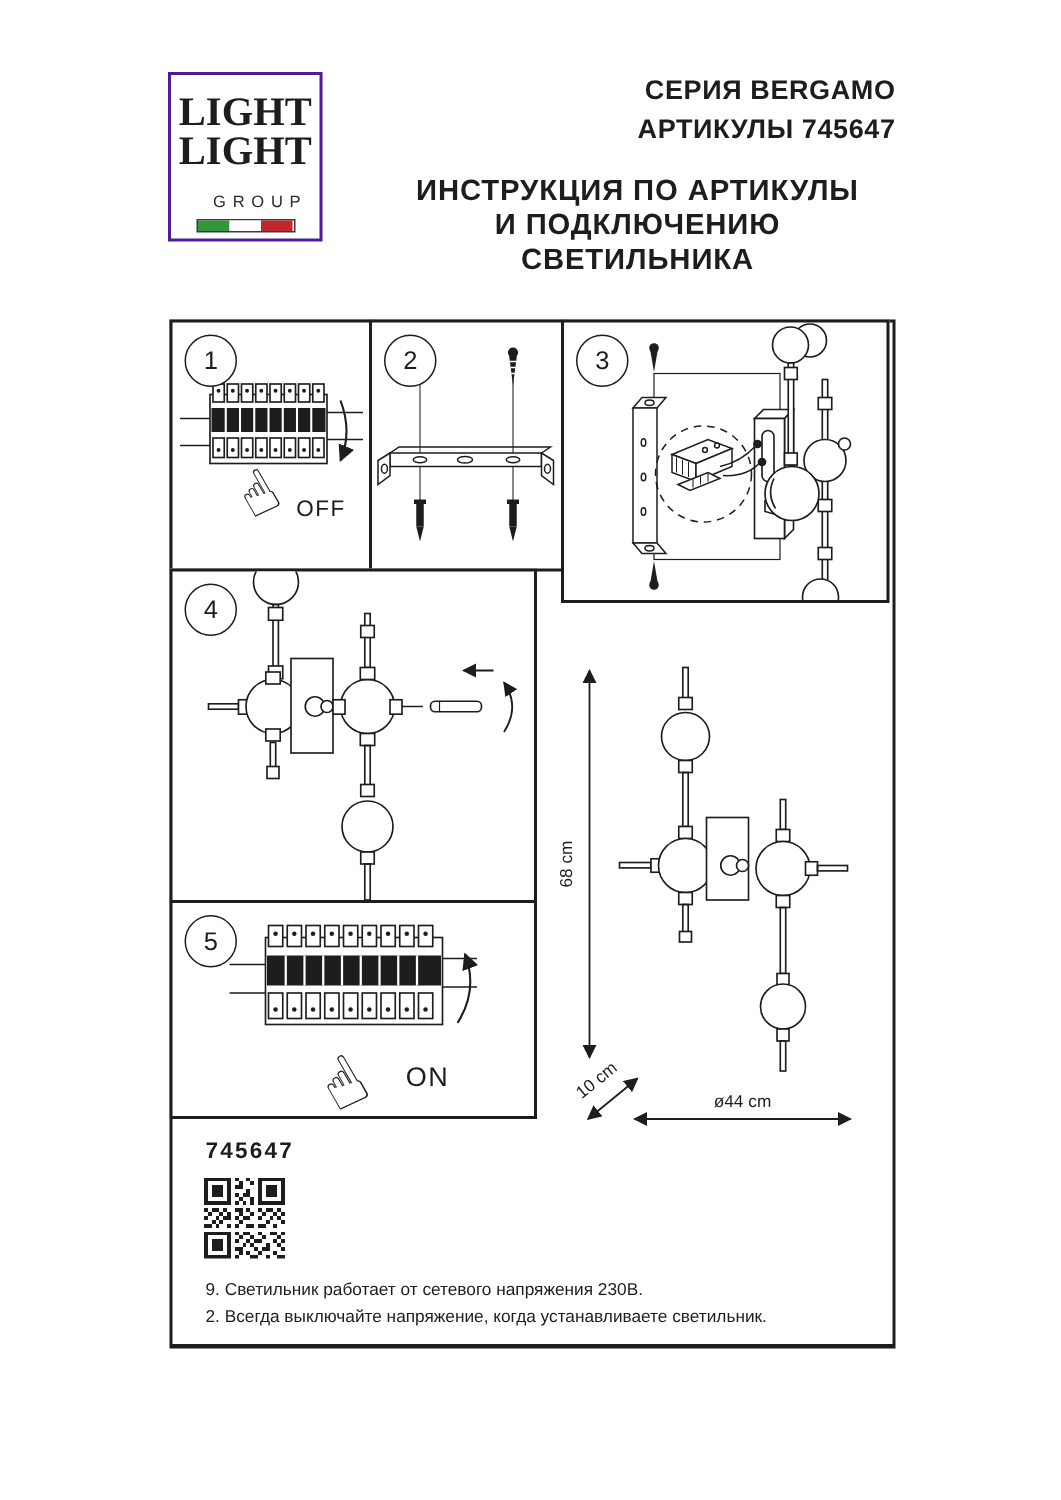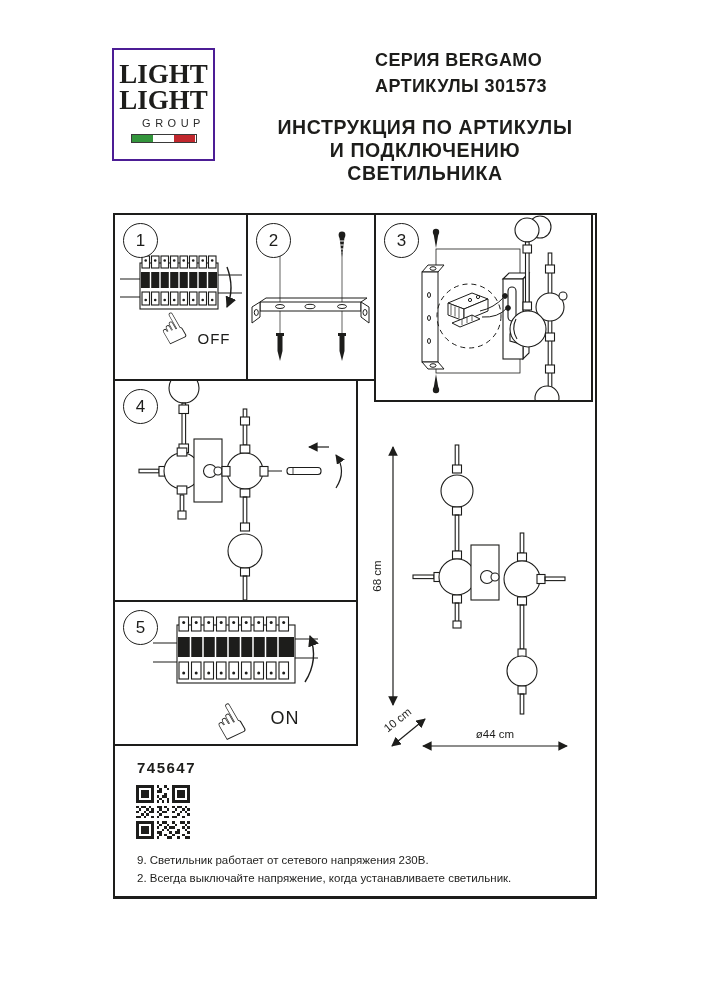--- a/index.html
+++ b/index.html
@@ -8,25 +8,25 @@
     font-family:"Liberation Sans","DejaVu Sans",sans-serif;color:#1d1d1b;overflow:hidden;
   }
   .abs{position:absolute;}
   
   .logo-box{
     left:112px;top:48px;width:103px;height:113px;border:2px solid #4c1d95;
     box-sizing:border-box;text-align:center;padding-top:11px;background:#fff;
   }
   .logo-word{font-family:"Liberation Serif","DejaVu Serif",serif;font-weight:bold;
     font-size:27px;line-height:26px;letter-spacing:0px;}
-  .logo-group{font-size:11px;letter-spacing:4.5px;margin-top:4px;color:#2b2b2b;padding-left:20px;}
+  .logo-group{font-size:11px;letter-spacing:4.5px;margin-top:16px;color:#2b2b2b;padding-left:20px;}
   .flag{width:64px;height:7px;margin:5px auto 0;border:1px solid #3a3a3a;display:flex;box-sizing:content-box;}
   .flag span{flex:1;}
   
-  .hdr-a{left:375px;top:47px;width:222px;text-align:left;font-weight:bold;
+  .hdr-a{left:375px;top:47px;width:222px;text-align:right;font-weight:bold;
     font-size:18px;line-height:26px;letter-spacing:.4px;}
   .hdr-b{left:252px;top:116px;width:346px;text-align:center;font-weight:bold;
     font-size:19.5px;line-height:23px;letter-spacing:.6px;}
   
   .frame{left:113px;top:213px;width:484px;height:686px;}
   .outer-border{position:absolute;inset:0;border:2px solid #1d1d1b;border-bottom-width:3px;}
   .sbox{position:absolute;border:2px solid #1d1d1b;background:#fff;box-sizing:border-box;}
   .sbox svg.draw{position:absolute;inset:0;width:100%;height:100%;}
   .box1{left:0;top:0;width:135px;height:168px;}
   .box2{left:133px;top:0;width:130px;height:168px;}
@@ -65,21 +65,21 @@
     <div class="logo-group">GROUP</div>
     <div class="flag">
       <span style="background:#33953c"></span>
         <span style="background:#ffffff"></span>
         <span style="background:#c1272d"></span>
     </div>
   </div>
 
   <div class="abs hdr-a">
     <div>СЕРИЯ BERGAMO</div>
-    <div>АРТИКУЛЫ 301573</div>
+    <div>АРТИКУЛЫ 745647</div>
   </div>
   <div class="abs hdr-b">
     <div>ИНСТРУКЦИЯ ПО АРТИКУЛЫ</div>
     <div>И ПОДКЛЮЧЕНИЮ СВЕТИЛЬНИКА</div>
   </div>
 
   <div class="abs frame">
     <div class="outer-border"></div>
 
     <div class="sbox box1">

